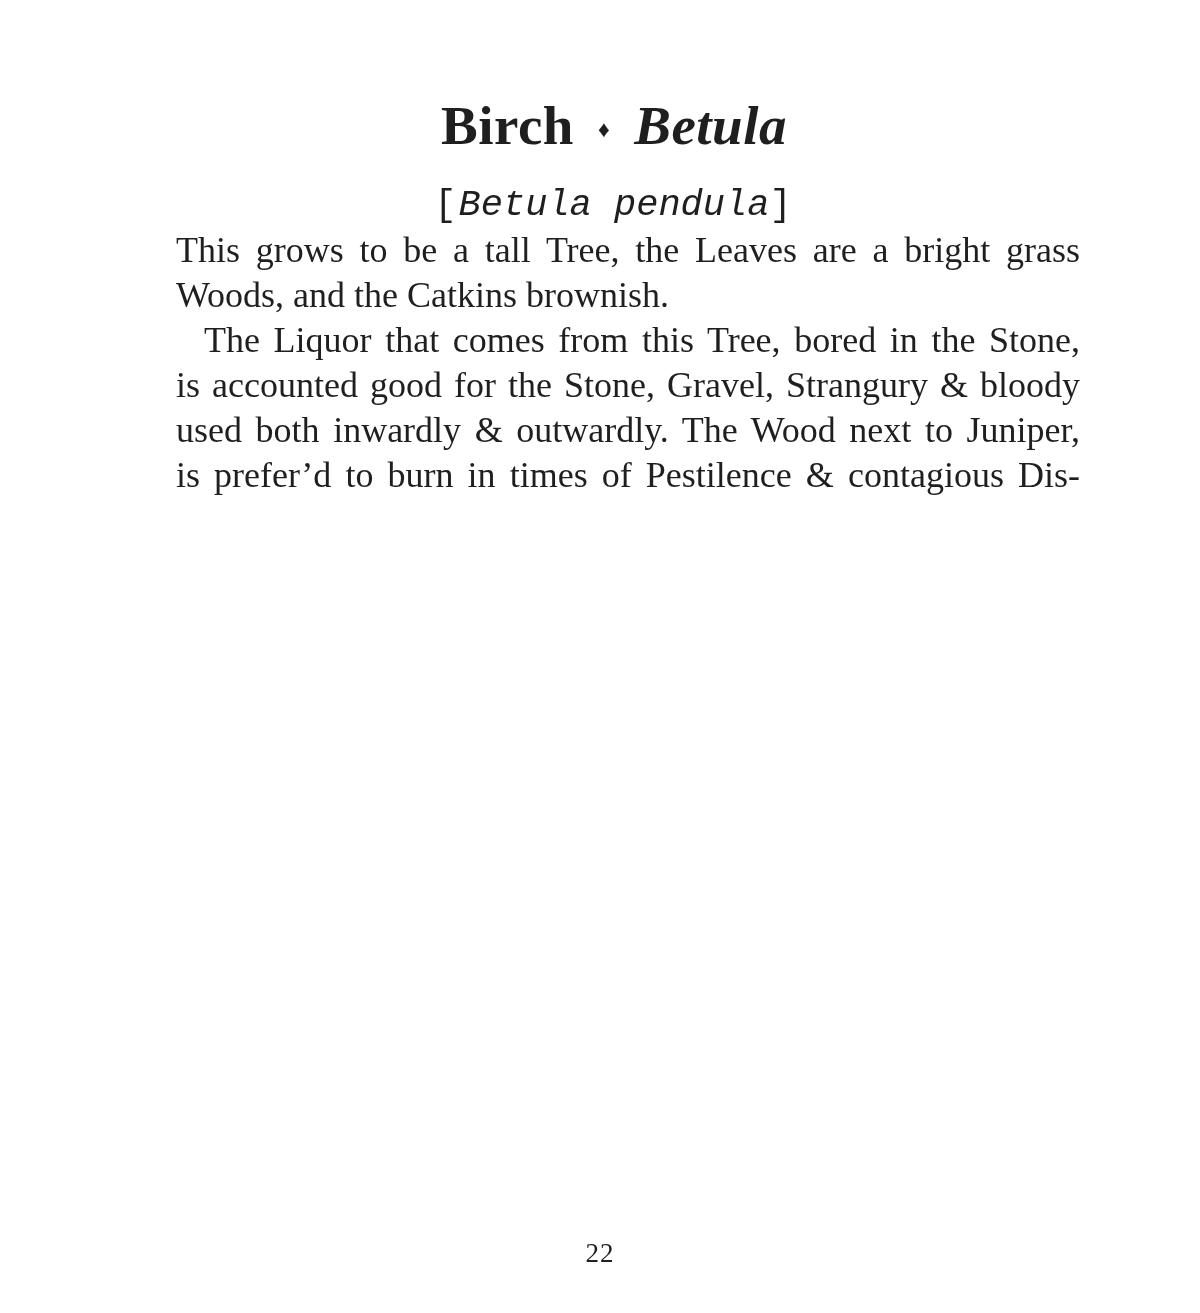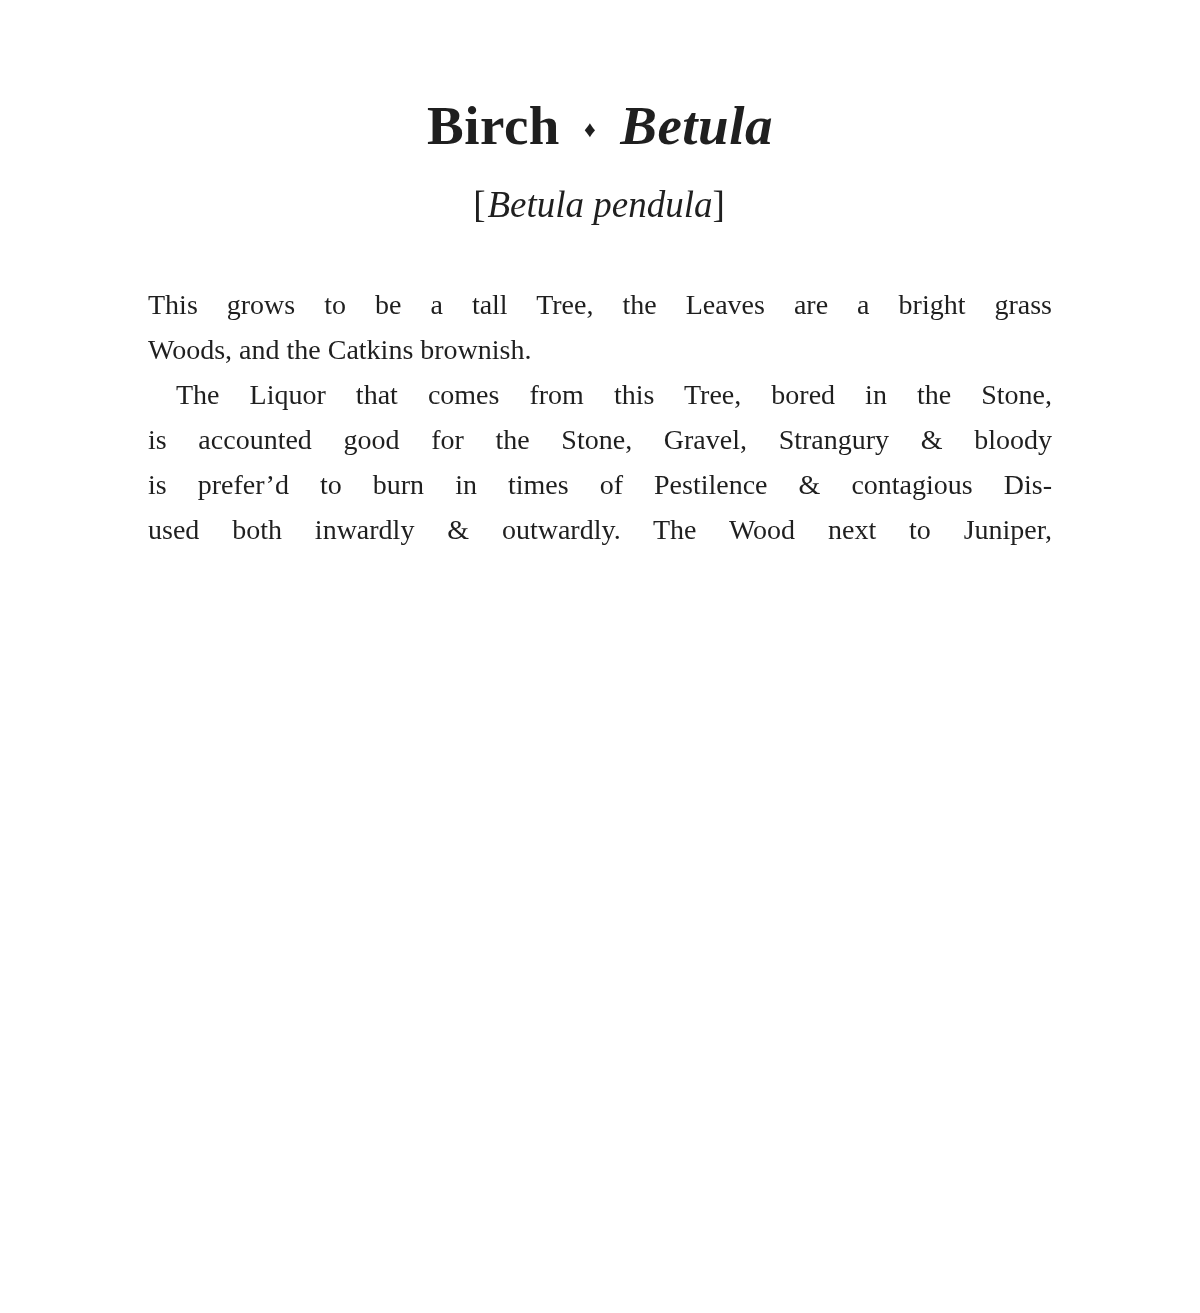--- a/index.html
+++ b/index.html
@@ -12,20 +12,21 @@
   }
   .page {
     position: relative;
     width: 1200px;
     height: 1313px;
     margin: 0 auto;
     background: var(--bg-color);
     color: var(--text-color);
     font-family: "Liberation Serif", "DejaVu Serif", serif;
     overflow: hidden;
+    padding-left: 28px;
   }
   .title {
     margin-top: 94px;
     text-align: center;
     font-size: 55px;
     line-height: 1.15;
     letter-spacing: 0.5px;
     white-space: nowrap;
   }
   .title .latin {
@@ -36,33 +37,33 @@
     font-size: 0.42em;
     vertical-align: 0.32em;
     margin: 0 24px;
     font-style: normal;
   }
   .subtitle {
     margin-top: 26px;
     text-align: center;
     font-size: 37px;
     line-height: 1.2;
+    font-family: Liberation Mono, monospace;
   }
   .subtitle .bracket {
     font-style: normal;
     letter-spacing: 2px;
   }
   .subtitle .species {
     font-style: italic;
   }
   .body-text {
-    margin-top: 54px;
     margin-left: 148px;
     width: 904px;
-    font-size: 28px;
+    font-size: 36px;
   }
   .body-text .line {
     line-height: 45px;
     height: 45px;
     text-align: left;
     white-space: normal;
   }
   .body-text .line.stretch {
     text-align: justify;
     text-align-last: justify;
@@ -92,18 +93,19 @@
 
   <div class="subtitle">
     <span class="bracket">[</span><span class="species">Betula pendula</span><span class="bracket">]</span>
   </div>
 
   <div class="body-text">
       <div class="line stretch">This grows to be a tall Tree, the Leaves are a bright grass</div>
       <div class="line">Woods, and the Catkins brownish.</div>
       <div class="line stretch indent">The Liquor that comes from this Tree, bored in the Stone,</div>
       <div class="line stretch">is accounted good for the Stone, Gravel, Strangury &amp; bloody</div>
+      <div class="line stretch">used both inwardly &amp; outwardly. The Wood next to Juniper,</div>
       <div class="line stretch">is prefer’d to burn in times of Pestilence &amp; contagious Dis-</div>
-      <div class="line stretch">used both inwardly &amp; outwardly. The Wood next to Juniper,</div>
     </div>
 
+  <div class="folio">22</div>
 
 </div>
 
 </body></html>

